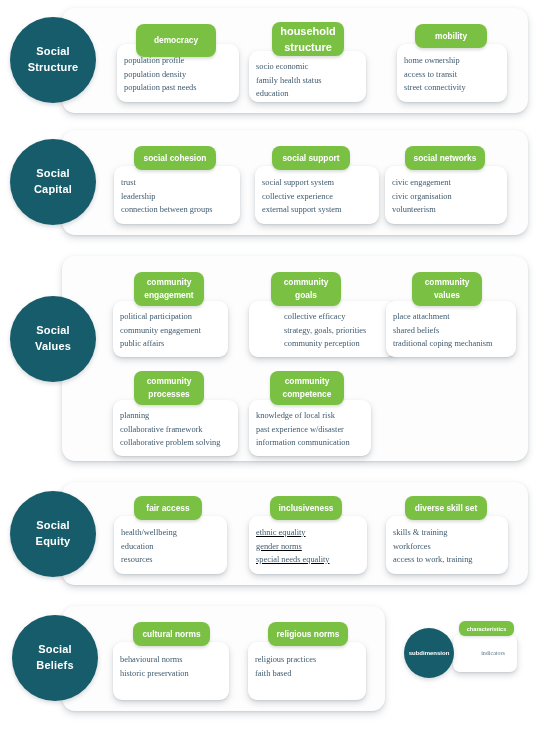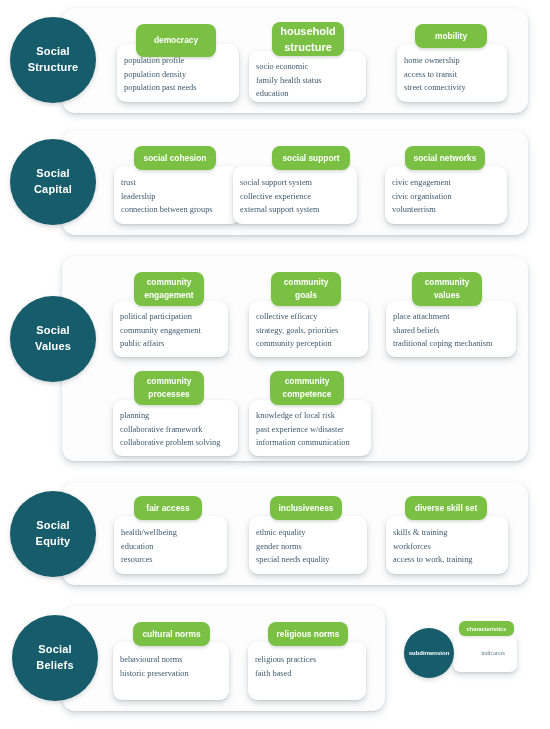--- a/index.html
+++ b/index.html
@@ -208,21 +208,21 @@
         <li>leadership</li>
         <li>connection between groups</li>
       </ul>
     </div>
   </div>
 
   <div class="group">
     <div class="tab" style="left:272px; top:146px; width:78px; height:24px; font-size:8.4px;">
       <span>social support</span>
     </div>
-    <div class="card" style="left:233px; top:166px; width:124px; height:58px;">
+    <div class="card" style="left:255px; top:166px; width:124px; height:58px;">
       <ul style="padding:10px 0 0 7px;">
         <li>social support system</li>
         <li>collective experience</li>
         <li>external support system</li>
       </ul>
     </div>
   </div>
 
   <div class="group">
     <div class="tab" style="left:405px; top:146px; width:80px; height:24px; font-size:8.4px;">
@@ -255,21 +255,21 @@
         <li>public affairs</li>
       </ul>
     </div>
   </div>
 
   <div class="group">
     <div class="tab" style="left:271px; top:272px; width:70px; height:34px; font-size:8.4px;">
       <span>community</span>
       <span>goals</span>
     </div>
-    <div class="card" style="left:249px; top:301px; width:119px; height:56px;">
+    <div class="card" style="left:249px; top:301px; width:119px; height:56px;padding-left:28px;">
       <ul style="padding:9px 0 0 7px;">
         <li>collective efficacy</li>
         <li>strategy, goals, priorities</li>
         <li>community perception</li>
       </ul>
     </div>
   </div>
 
   <div class="group">
     <div class="tab" style="left:412px; top:272px; width:70px; height:34px; font-size:8.4px;">
@@ -329,21 +329,21 @@
         <li>education</li>
         <li>resources</li>
       </ul>
     </div>
   </div>
 
   <div class="group">
     <div class="tab" style="left:270px; top:496px; width:72px; height:24px; font-size:8.4px;">
       <span>inclusiveness</span>
     </div>
-    <div class="card" style="left:249px; top:516px; width:118px; height:58px;">
+    <div class="card" style="left:249px; top:516px; width:118px; height:58px;text-decoration:underline;">
       <ul style="padding:10px 0 0 7px;">
         <li>ethnic equality</li>
         <li>gender norms</li>
         <li>special needs equality</li>
       </ul>
     </div>
   </div>
 
   <div class="group">
     <div class="tab" style="left:405px; top:496px; width:82px; height:24px; font-size:8.4px;border-radius:8px;">

